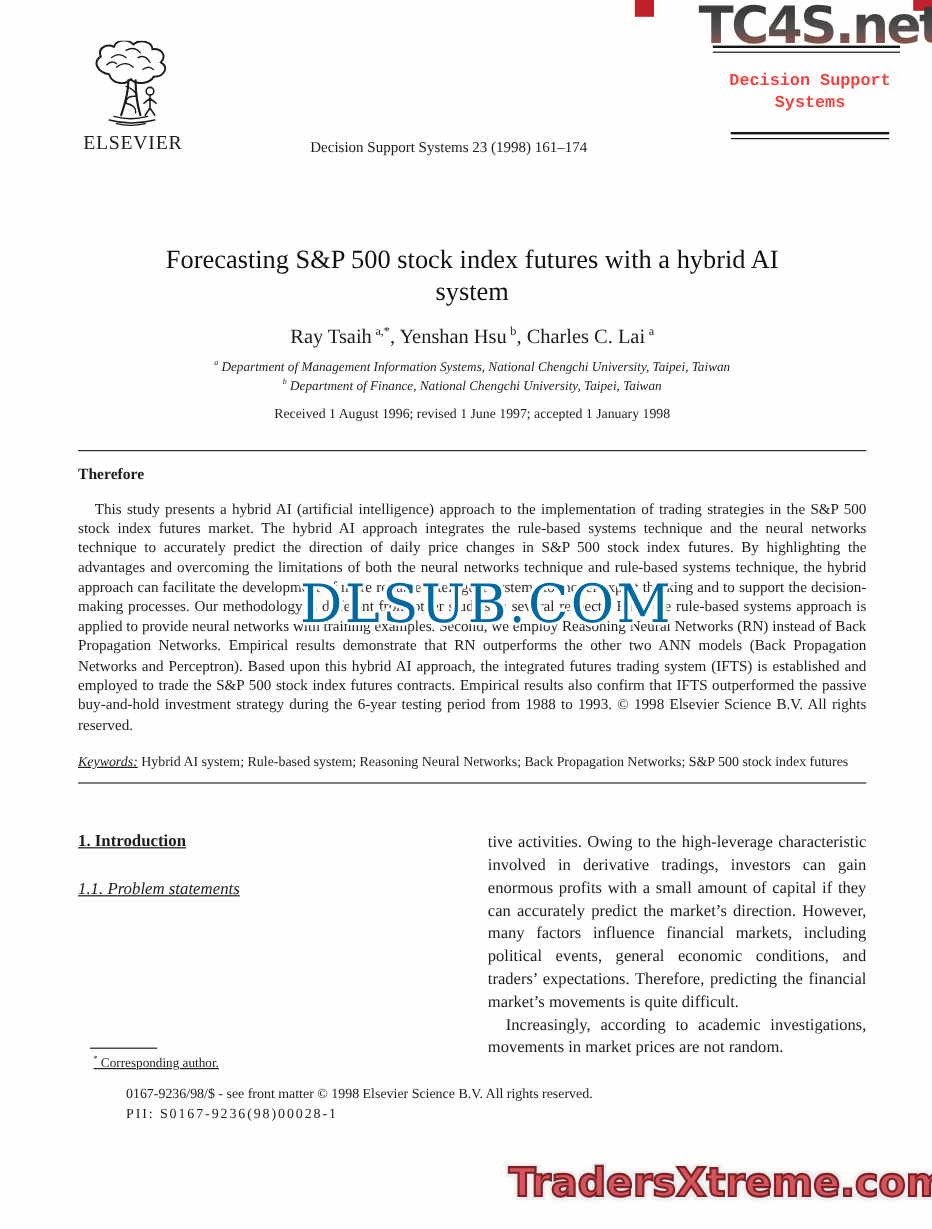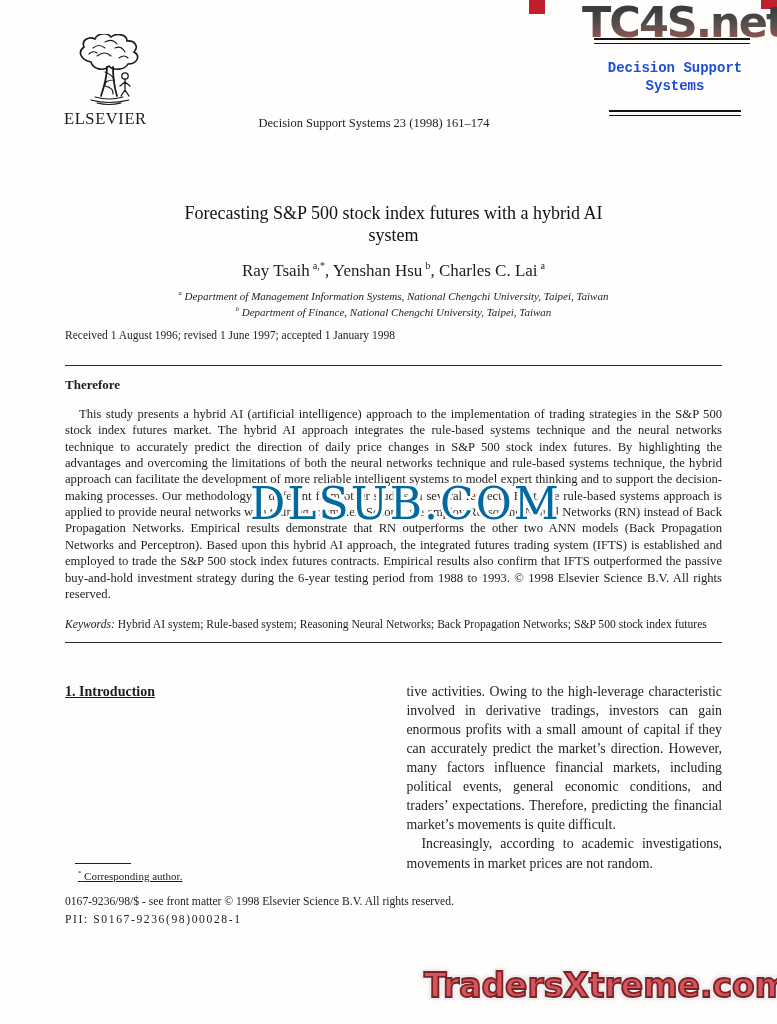--- a/index.html
+++ b/index.html
@@ -1,30 +1,30 @@
 <!DOCTYPE html>
 <html><head>
 <meta charset="utf-8">
 <style>
   html,body{margin:0;padding:0;background:#ffffff;}
   .page{position:relative;width:777px;height:1024px;background:#fffefd;overflow:hidden;
         font-family:"Liberation Serif",serif;color:#1c1c1c;}
 
   
-  .elsevier{position:absolute;left:64px;top:34px;width:88px;text-align:left;}
+  .elsevier{position:absolute;left:64px;top:34px;width:88px;text-align:right;}
   .elsevier svg{display:block;margin:0 auto;}
   .publisher-name{font-size:16.5px;letter-spacing:.6px;margin-top:1px;}
 
   .cite{position:absolute;top:116px;left:0;width:748px;text-align:center;font-size:12.5px;}
 
   .banner{position:absolute;left:594px;top:36px;width:162px;z-index:1;}
   .dbl{height:3px;border-top:2.2px solid #141414;border-bottom:1.1px solid #141414;}
   .banner-rule-top{width:156px;margin-top:2px;}
   .banner-name{margin-top:15px;text-align:center;font-family:"Liberation Mono",monospace;
-               font-weight:bold;font-size:14px;line-height:1.3;color:#1d4ed8;}
+               font-weight:bold;font-size:14px;line-height:1.3;color:#ef4444;}
   .banner-rule-bottom{width:132px;margin:15px auto 0;}
 
   
   .tc4s{position:absolute;left:582px;top:1px;z-index:3;font-family:"DejaVu Sans",sans-serif;
         font-weight:bold;font-size:43px;letter-spacing:-2px;line-height:1;color:#4f4038;}
   @supports ((-webkit-background-clip:text) or (background-clip:text)){
     .tc4s{background:linear-gradient(180deg,#3c3c3c 20%,#565050 55%,#9a544b 90%);
           -webkit-background-clip:text;background-clip:text;color:transparent;}
   }
   .red-block{position:absolute;background:#c0202a;z-index:2;}
@@ -37,46 +37,46 @@
                      0 -3px 0 #fff,0 3px 0 #fff,-3px 0 0 #fff,3px 0 0 #fff,
                      0 0 7px rgba(230,230,230,.95);}
   .traders{position:absolute;left:424px;top:969px;z-index:5;font-family:"DejaVu Sans",sans-serif;
            font-weight:bold;font-size:33px;line-height:1;color:#d4555c;
            -webkit-text-stroke:1.8px #7e2127;
            text-shadow:-3px -3px 0 #eee,3px -3px 0 #eee,-3px 3px 0 #eee,3px 3px 0 #eee,
                        0 0 8px rgba(220,220,220,.9);}
 
   
   .content{position:absolute;inset:0;box-sizing:border-box;padding:203px 55px 0 65px;z-index:4;}
-  .title{margin:0;text-align:center;font-weight:normal;font-size:18px;line-height:1.22;color:#111;}
+  .title{margin:0;text-align:center;font-weight:normal;font-size:22px;line-height:1.22;color:#111;}
   sup{font-size:60%;vertical-align:super;line-height:0;}
   .authors{margin-top:14px;text-align:center;font-size:17px;}
   .authors sup{margin-left:3px;}
   .affils{margin-top:7px;text-align:center;font-style:italic;font-size:11px;line-height:1.5;}
-  .received{margin-top:8px;text-align:left;font-size:11.5px;}
+  .received{margin-top:8px;text-align:center;font-size:11.5px;}
   .rule{margin-top:24px;border-top:1.3px solid #2a2a2a;}
   .rule-kw{margin-top:11px;border-top:1.3px solid #2a2a2a;}
   .abs-heading{margin-top:11px;font-size:13px;font-weight:bold;}
   .abs-text{margin:13px 0 0;font-size:12.6px;line-height:1.3;text-align:justify;text-indent:14px;}
   .keywords{margin-top:16px;font-size:11.6px;}
-  .kw-label{font-style:italic;}
+  .kw-label{font-style:italic;text-decoration:underline;}
 
   .columns{display:flex;gap:26px;margin-top:39px;min-height:204px;font-size:13.8px;line-height:1.38;}
   .col{width:calc(50% - 13px);text-align:justify;}
   .col-left{display:flex;flex-direction:column;text-decoration:underline;}
   .sec-heading{margin:0;font-size:14px;font-weight:bold;}
   .subsec-heading{margin:21px 0 0;font-size:14px;font-weight:normal;font-style:italic;}
   .col p{margin:0;}
   .para-indent{text-indent:15px;}
   .col-left .para-indent{margin-top:19px;}
   .footnote{margin-top:auto;font-size:11px;padding-bottom:2px;}
   .fn-rule{width:56px;border-top:1.1px solid #222;margin:0 0 5px 10px;}
   .fn-text{padding-left:13px;}
 
-  .imprint{margin-top:7px;font-size:11.6px;line-height:1.5;}
+  .imprint{margin-top:7px;font-size:11.6px;line-height:1.5;margin-left:40px;}
   .pii-line{letter-spacing:1.6px;}
 </style>
 </head>
 <body>
 
 <div class="page">
 
   <div class="elsevier">
     <svg width="82" height="74" viewBox="0 0 82 74">
       <g fill="none" stroke="#1b1b1b" stroke-width="1.6" stroke-linecap="round">
@@ -132,20 +132,21 @@
     <div class="keywords">
       <span class="kw-label">Keywords:</span>
       <span>Hybrid AI system; Rule-based system; Reasoning Neural Networks; Back Propagation Networks; S&amp;P 500 stock index futures</span>
     </div>
 
     <div class="rule-kw"></div>
 
     <div class="columns">
       <div class="col col-left">
         <h2 class="sec-heading">1. Introduction</h2>
+        <h3 class="subsec-heading">1.1. Problem statements</h3>
         <div class="footnote">
           <div class="fn-rule"></div>
           <div class="fn-text"><sup>*</sup> <span>Corresponding author.</span></div>
         </div>
       </div>
       <div class="col col-right">
         <p>tive activities. Owing to the high-leverage characteristic involved in derivative tradings, investors can gain enormous profits with a small amount of capital if they can accurately predict the market’s direction. However, many factors influence financial markets, including political events, general economic conditions, and traders’ expectations. Therefore, predicting the financial market’s movements is quite difficult.</p>
         <p class="para-indent">Increasingly, according to academic investigations, movements in market prices are not random.</p>
       </div>
     </div>

